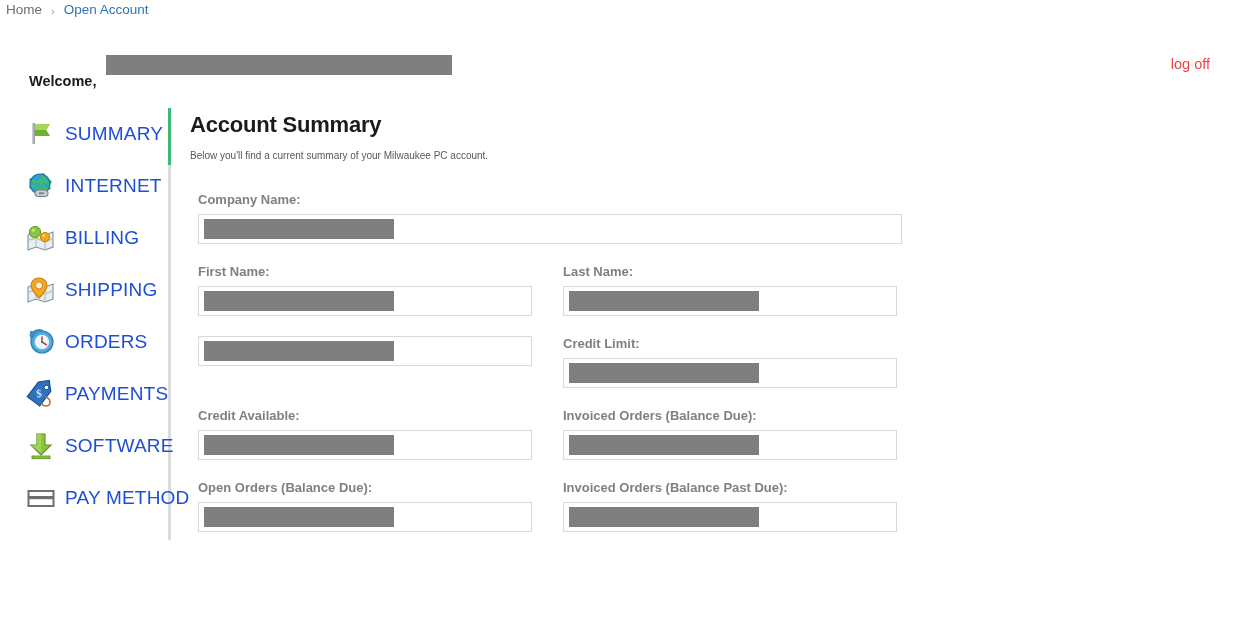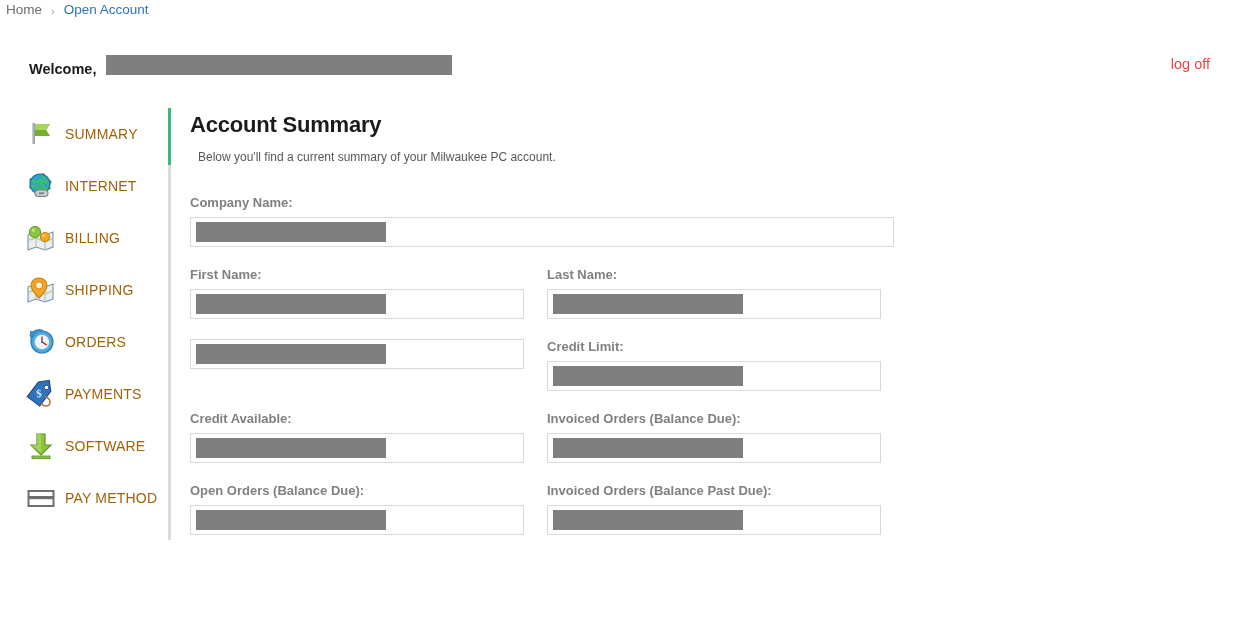--- a/index.html
+++ b/index.html
@@ -34,21 +34,21 @@
     font-size: 11px;
   }
   .breadcrumb .crumb-current {
     color: #2e74b5;
   }
 
   
   .welcome-row {
     position: absolute;
     left: 0;
-    top: 56px;
+    top: 68px;
     width: 1235px;
     height: 30px;
   }
   .welcome-label {
     position: absolute;
     left: 29px;
     top: 0;
     font-size: 14.5px;
     font-weight: bold;
     color: #1b1b1b;
@@ -85,22 +85,22 @@
   .nav-item {
     display: flex;
     align-items: center;
     height: 52px;
     padding-left: 26px;
     gap: 9px;
     cursor: pointer;
     text-decoration: none;
   }
   .nav-label {
-    font-size: 14px;
-    color: #a16207;
+    font-size: 19px;
+    color: #1d4ed8;
     letter-spacing: 0.2px;
     white-space: nowrap;
   }
   .nav-icon {
     width: 30px;
     height: 30px;
     flex: 0 0 30px;
     display: block;
   }
 
@@ -131,35 +131,35 @@
   }
   .page-title {
     margin: 0;
     font-size: 22px;
     font-weight: bold;
     color: #1b1b1b;
     letter-spacing: -0.2px;
     line-height: 34px;
   }
   .page-subtitle {
-    margin: 8px 0 0 8px;
-    font-size: 12px;
+    margin: 8px 0 0 0;
+    font-size: 10px;
     color: #585858;
   }
 
   
   .form {
     margin-top: 31px;
   }
   .form-row {
     display: flex;
     gap: 23px;
     margin-bottom: 20px;
   }
-  .field { display: block; }
+  .field { display: block; margin-left: 8px; }
   .field-full  { width: 704px; }
   .field-half  { width: 334px; }
 
   .field-label {
     display: block;
     font-size: 13px;
     font-weight: bold;
     color: #808080;
     margin-bottom: 7px;
     white-space: nowrap;

